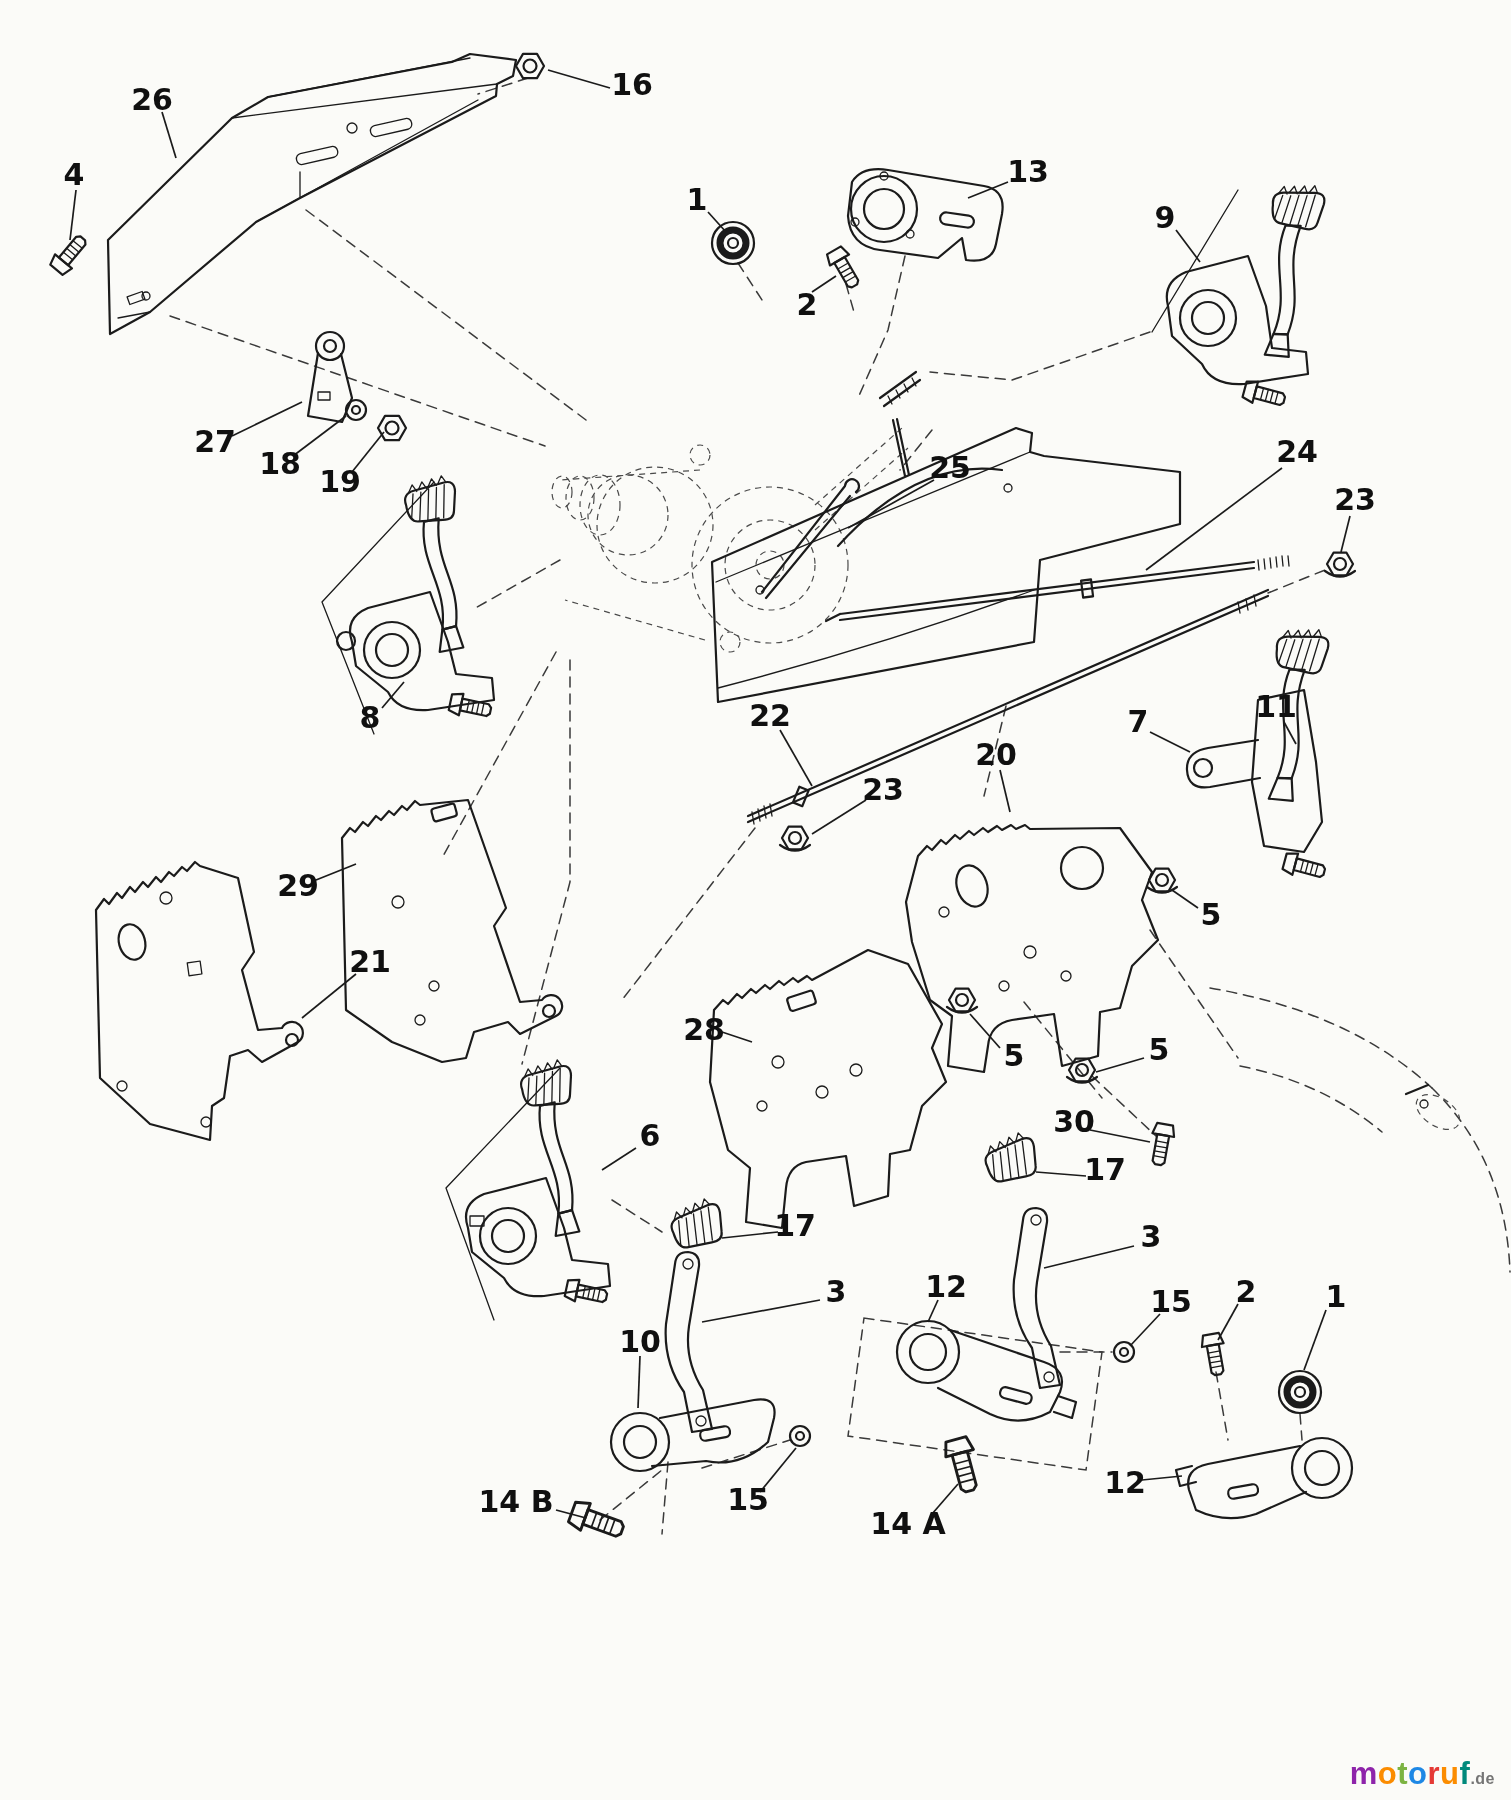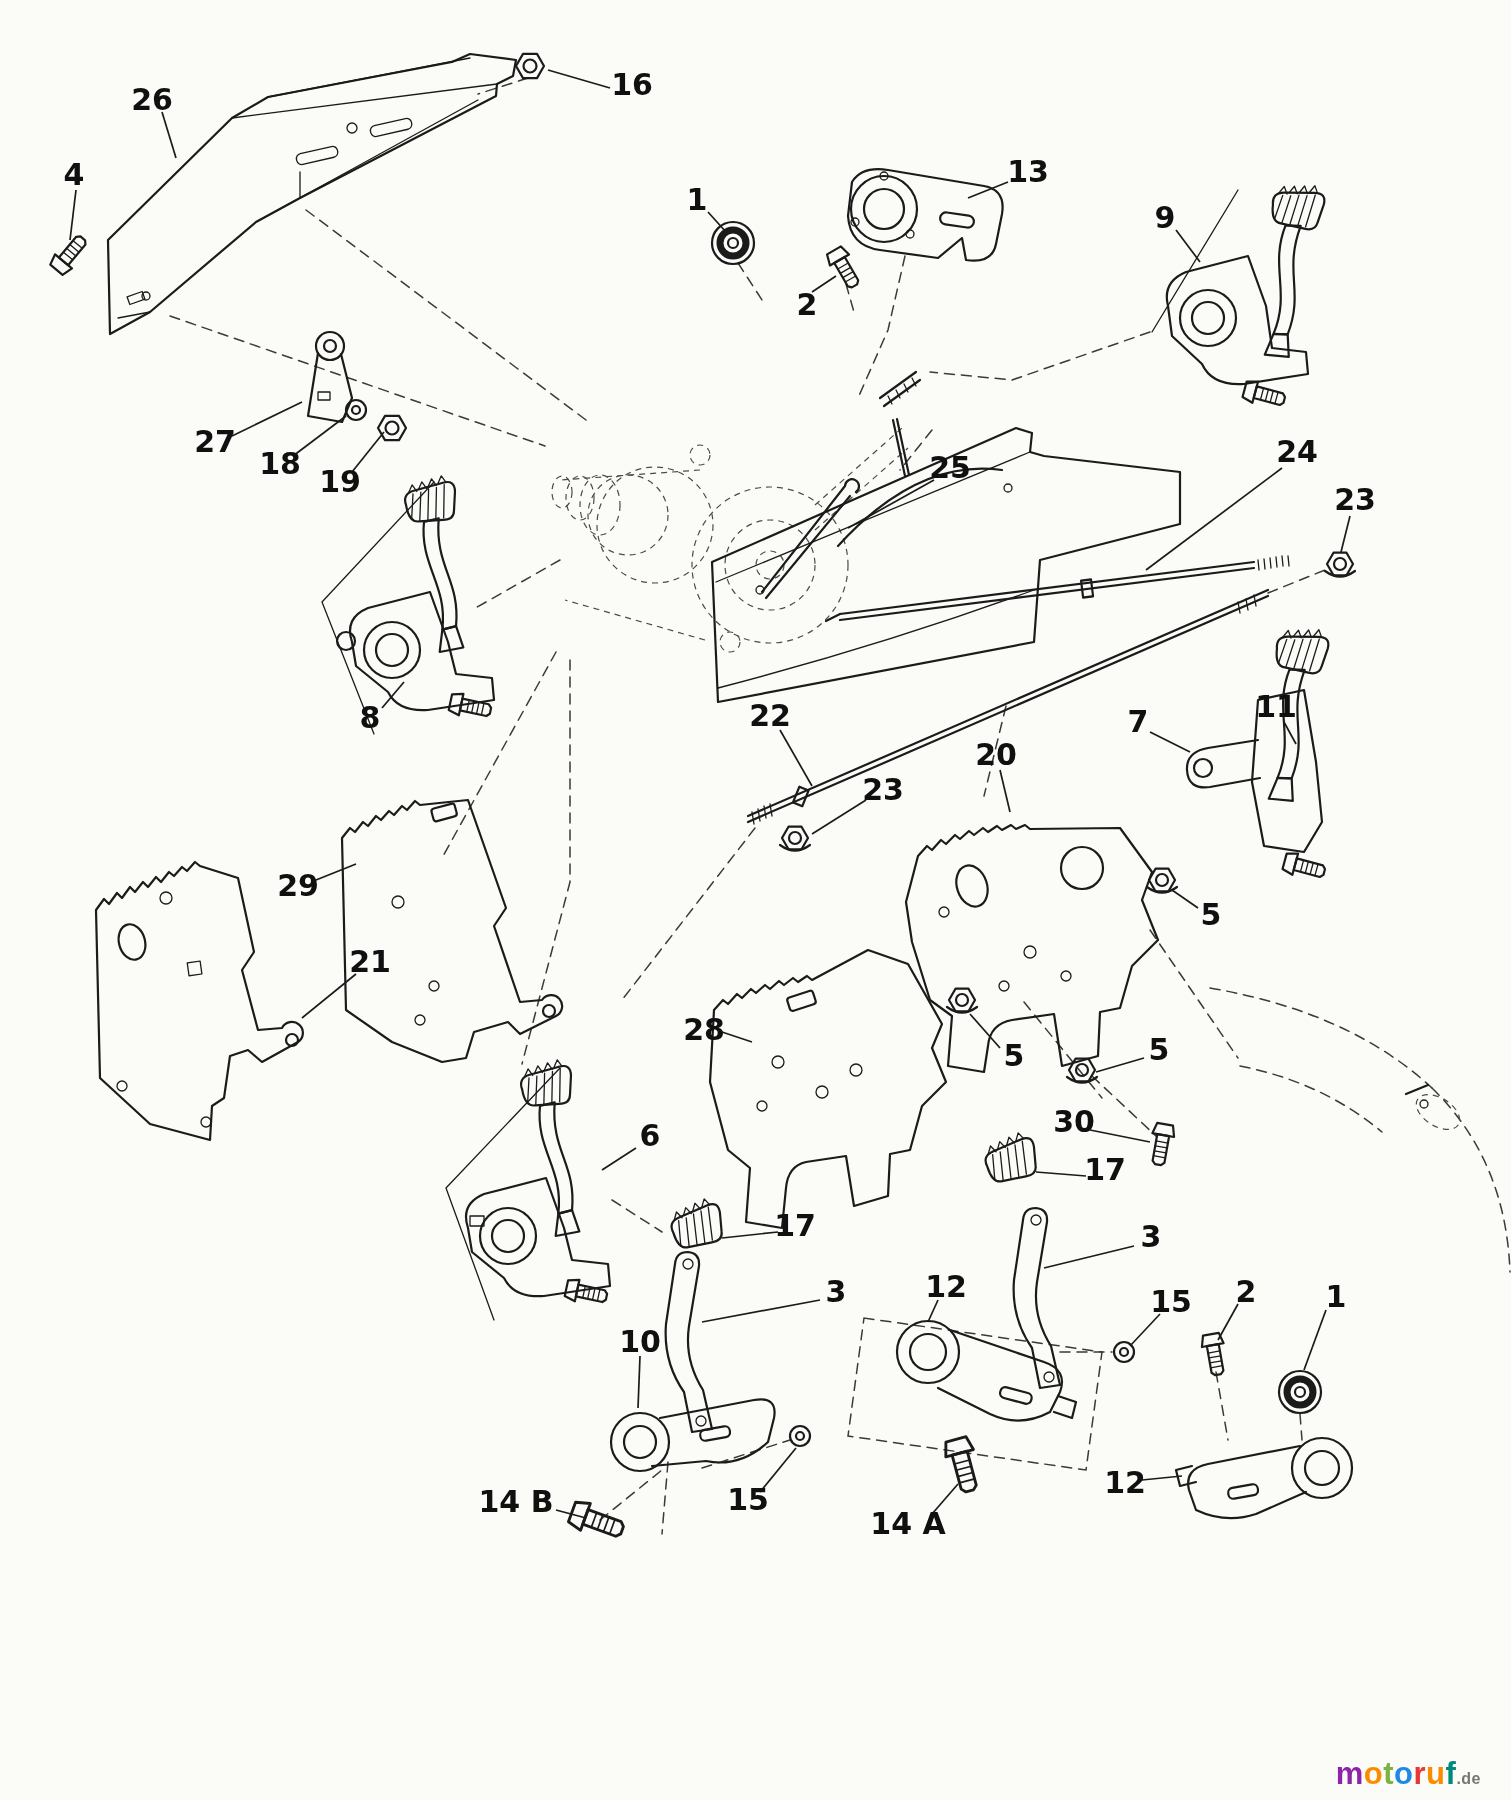--- a/index.html
+++ b/index.html
@@ -8,21 +8,21 @@
     background:#fbfbf8;overflow:hidden;
     font-family:"DejaVu Sans",sans-serif;
   }
   svg{position:absolute;inset:0;}
   .s{fill:none;stroke:#1b1b1b;stroke-width:2.2;stroke-linejoin:round;stroke-linecap:round;}
   .t{fill:none;stroke:#1b1b1b;stroke-width:1.3;stroke-linejoin:round;stroke-linecap:round;}
   .d{fill:none;stroke:#3a3a3a;stroke-width:1.5;stroke-dasharray:10 7;stroke-linecap:round;}
   .dl{fill:none;stroke:#4a4a4a;stroke-width:1.2;stroke-dasharray:6 5;}
   .ld{stroke:#1b1b1b;stroke-width:1.7;}
   .co{font:bold 30px "DejaVu Sans",sans-serif;fill:#101010;}
-  .logo{position:absolute;right:30px;bottom:8px;font:bold 31px "Liberation Sans",sans-serif;letter-spacing:.5px;}
+  .logo{position:absolute;right:16px;bottom:8px;font:bold 31px "Liberation Sans",sans-serif;letter-spacing:.5px;}
   .logo .suffix{font-size:16px;}
 </style>
 </head>
 <body>
 
 <svg viewBox="0 0 1511 1800" width="1511" height="1800">
   <defs>
     <g id="hexnut">
       <polygon class="s" points="14,0 7,12.1 -7,12.1 -14,0 -7,-12.1 7,-12.1"></polygon>
       <circle class="s" r="6.5"></circle>

